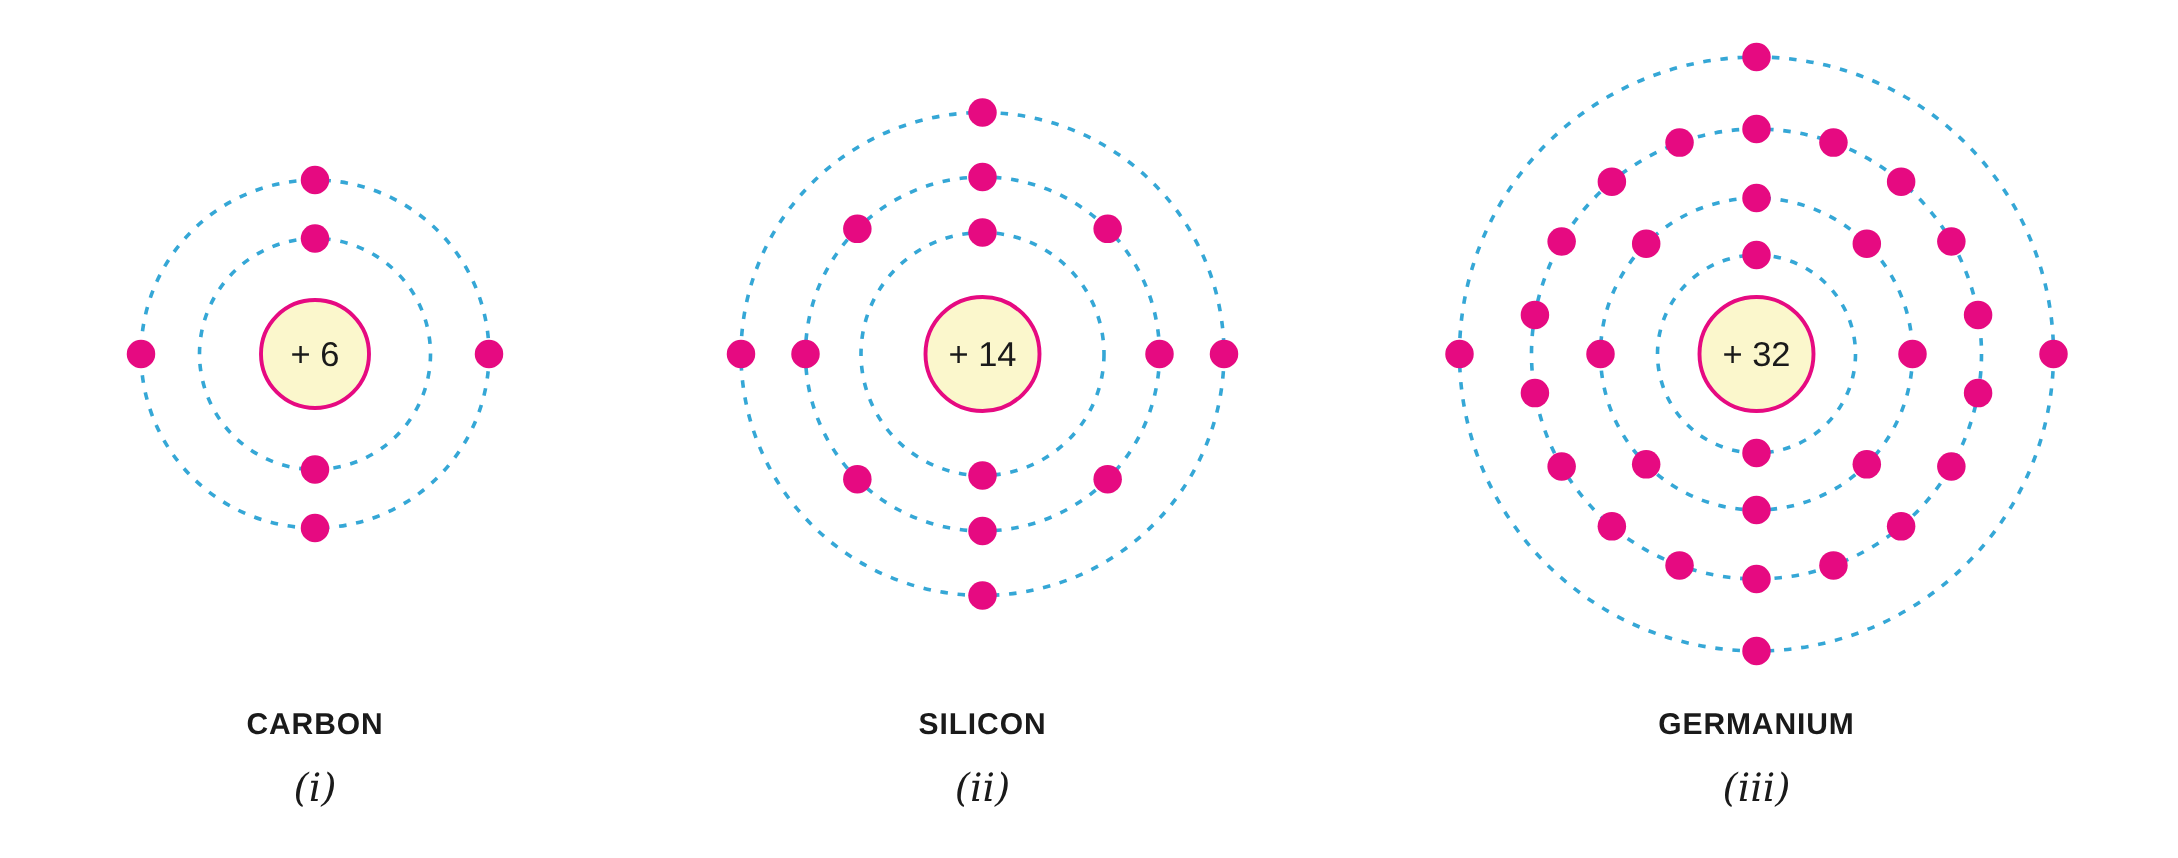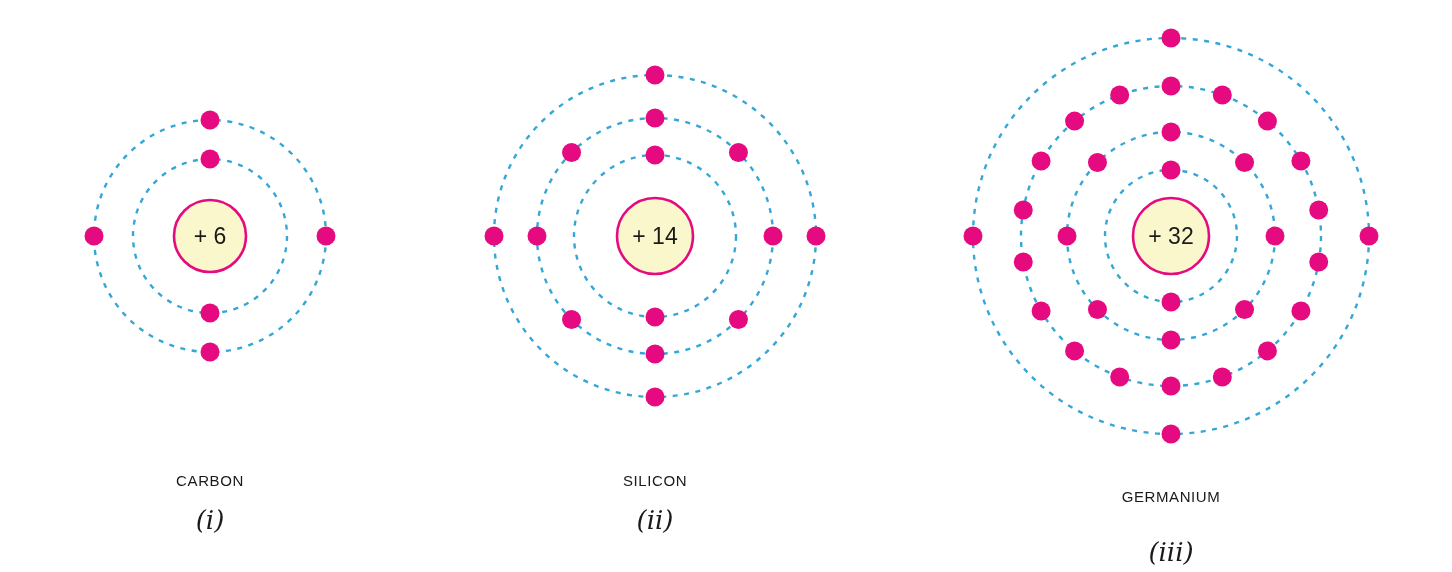--- a/index.html
+++ b/index.html
@@ -17,28 +17,28 @@
     height: 572px;
     align-items: flex-start;
   }
   .atom-col {
     display: flex;
     flex-direction: column;
     align-items: center;
   }
   .col-0 { width: 420px; }
   .col-1 { width: 470px; }
-  .col-2 { width: 562px; gap: 16px; }
+  .col-2 { width: 562px; }
   .atom-svg { display: block; }
   .atom-name {
     margin-top: 2px;
-    font-size: 15px;
+    font-size: 20px;
     letter-spacing: 0.6px;
     color: #1a1a1a;
-    font-weight: 400;
+    font-weight: 700;
   }
   .atom-numeral {
     margin-top: 16px;
     font-family: "DejaVu Serif", "Liberation Serif", serif;
     font-style: italic;
     font-size: 26px;
     color: #1a1a1a;
   }
 </style>
 </head>

